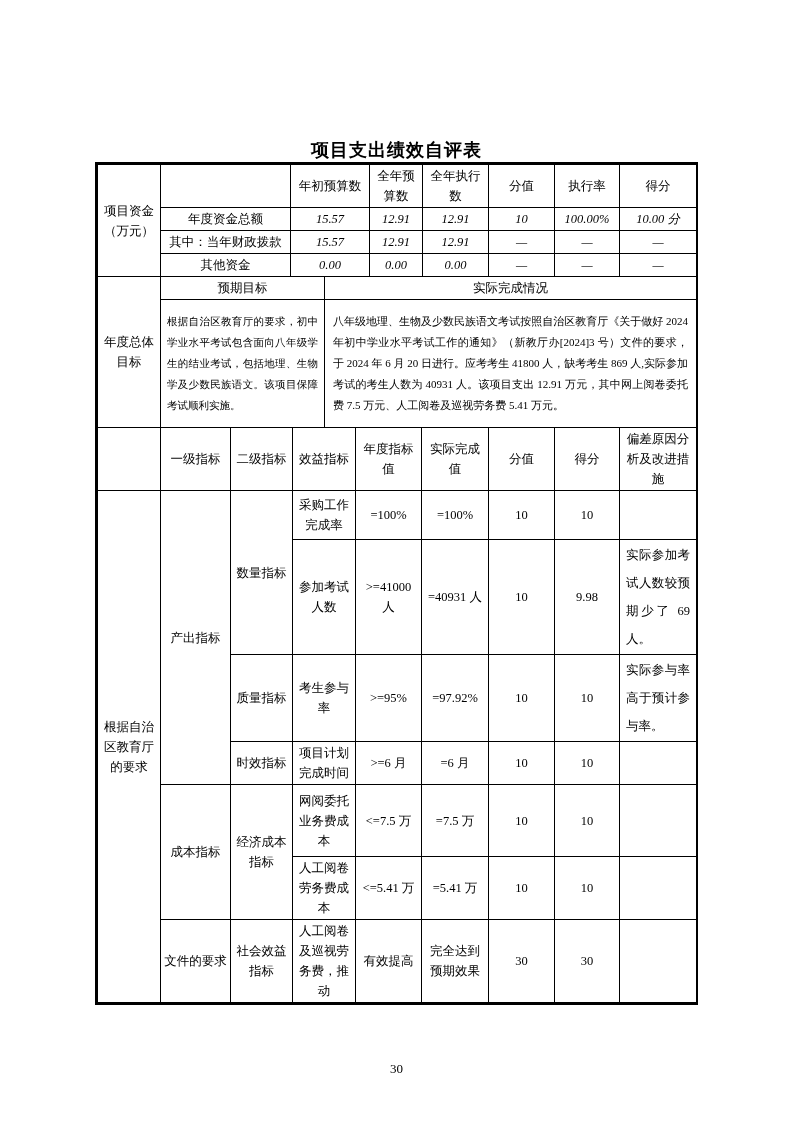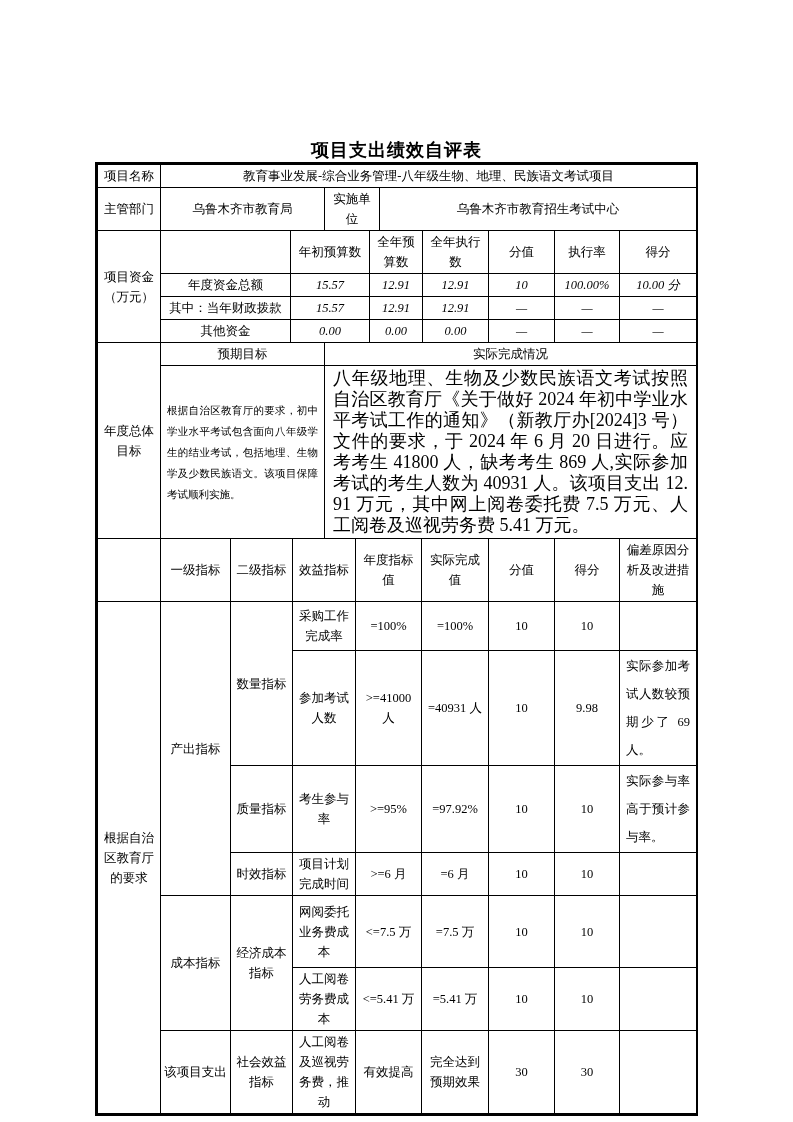--- a/index.html
+++ b/index.html
@@ -25,53 +25,33 @@
     text-align: center;
     vertical-align: middle;
     overflow: hidden;
     word-break: break-all;
   }
   td.blank { padding: 0; }
   .hdr { line-height: 20px; }
   .lvl3 { padding: 1px 2px; }
   .dev { text-align: justify; padding: 1px 6px; line-height: 28px; }
   .goal-left { text-align: justify; font-size: 10.5px; line-height: 21px; padding: 2px 6px; }
-  .goal-right { text-align: justify; font-size: 18px; line-height: 21px; padding: 2px 8px; }
+  .goal-right { text-align: justify; font-size: 11px; line-height: 21px; padding: 2px 8px; }
   .num { font-size: 12.5px; font-style: italic; }
   .page-num { width: 793px; text-align: center; margin-top: 56px; font-size: 13px; }
 </style>
 </head>
 <body>
 
 <div class="page">
 
   <h1 class="doc-title">项目支出绩效自评表</h1>
 
   <div class="table-wrap">
 
-    <table>
-      <colgroup>
-          <col style="width:63px">
-          <col style="width:164px">
-          <col style="width:55px">
-          <col style="width:317px">
-        </colgroup>
-      <tbody>
-          <tr style="height:22px">
-        <td>项目名称</td>
-        <td colspan="3">教育事业发展-综合业务管理-八年级生物、地理、民族语文考试项目</td>
-      </tr>
-      <tr style="height:23px">
-        <td>主管部门</td>
-        <td>乌鲁木齐市教育局</td>
-        <td>实施单位</td>
-        <td>乌鲁木齐市教育招生考试中心</td>
-      </tr>
-    </tbody>
-      </table>
 
     <table>
       <colgroup>
           <col style="width:63px">
           <col style="width:130px">
           <col style="width:79px">
           <col style="width:53px">
           <col style="width:66px">
           <col style="width:66px">
           <col style="width:65px">
@@ -210,21 +190,21 @@
       </tr>
       <tr style="height:56px">
         <td class="lvl3">人工阅卷劳务费成本</td>
         <td>&lt;=5.41 万</td>
         <td>=5.41 万</td>
         <td>10</td>
         <td>10</td>
         <td class="blank"></td>
       </tr>
       <tr style="height:64px">
-        <td>该项目支出</td>
+        <td>文件的要求</td>
         <td>社会效益指标</td>
         <td class="lvl3">人工阅卷及巡视劳务费，推动</td>
         <td>有效提高</td>
         <td>完全达到预期效果</td>
         <td>30</td>
         <td>30</td>
         <td class="blank"></td>
       </tr>
     </tbody>
       </table>

